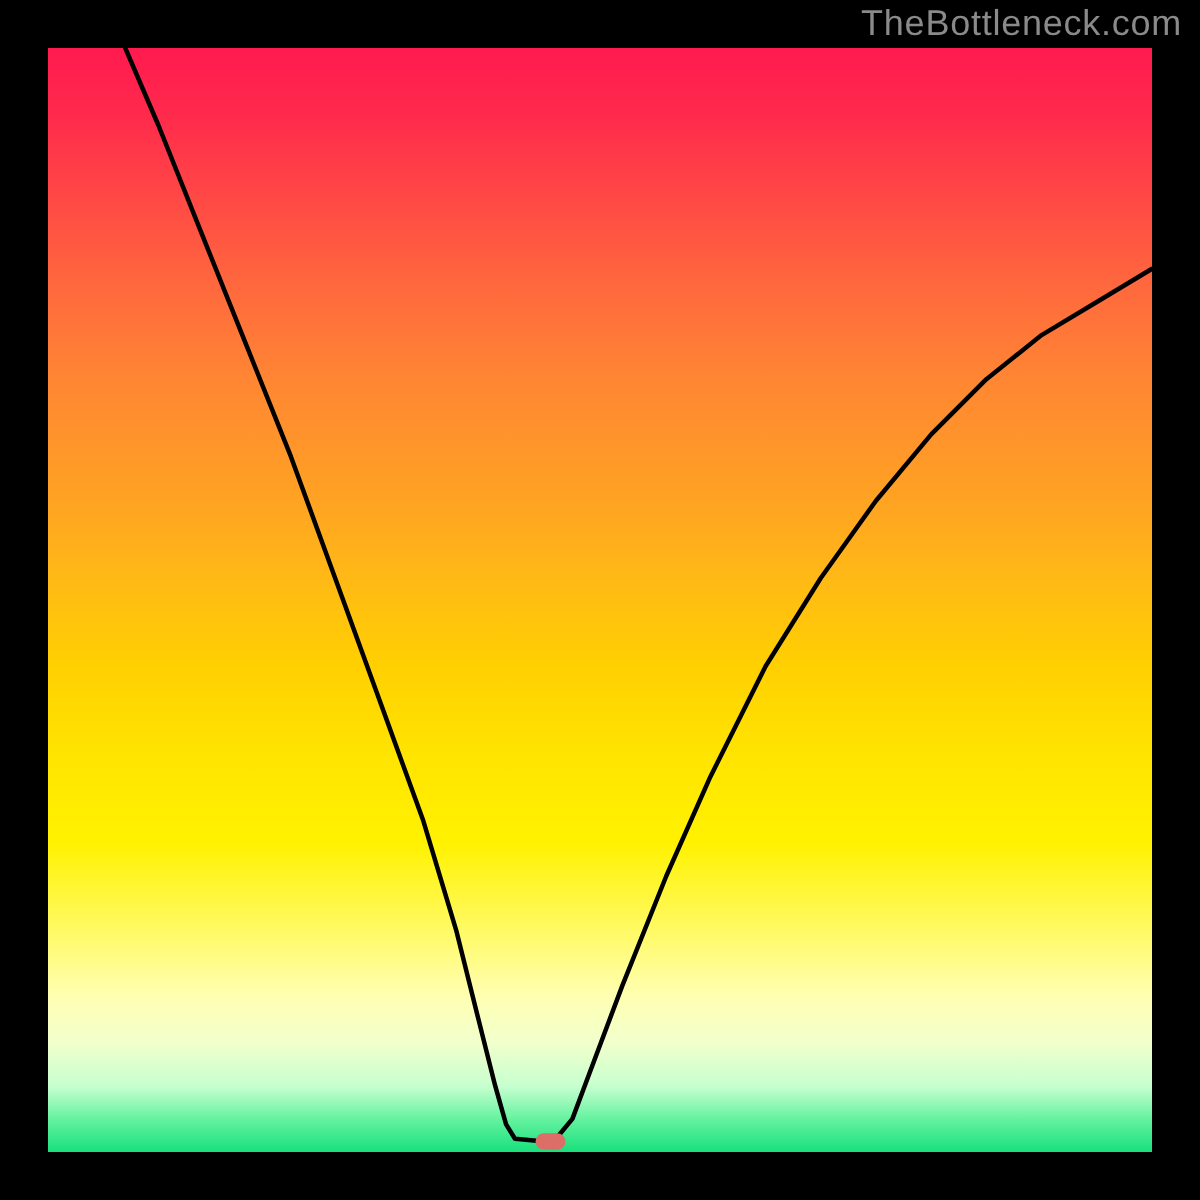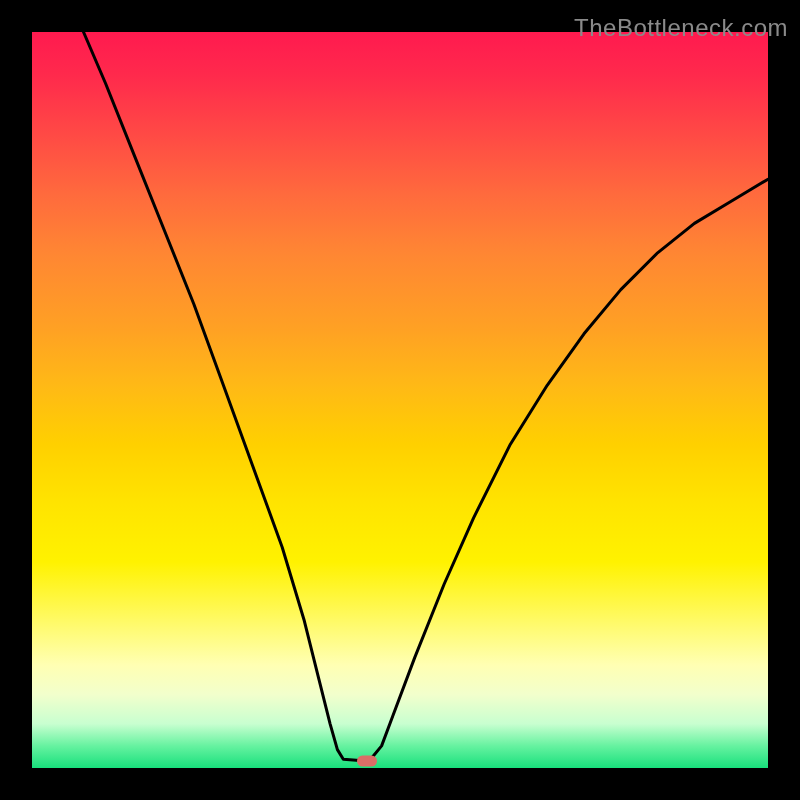--- a/index.html
+++ b/index.html
@@ -10,21 +10,21 @@
     background: #000000;
     overflow: hidden;
   }
   .container {
     position: relative;
     width: 800px;
     height: 800px;
   }
   .watermark {
     position: absolute;
-    top: 14px;
+    top: 2px;
     right: 12px;
     font-family: Arial, Helvetica, sans-serif;
     font-size: 24px;
     font-weight: 500;
     color: #8a8a8a;
     letter-spacing: 0.5px;
     z-index: 5;
   }
   .plot-area {
     position: absolute;

